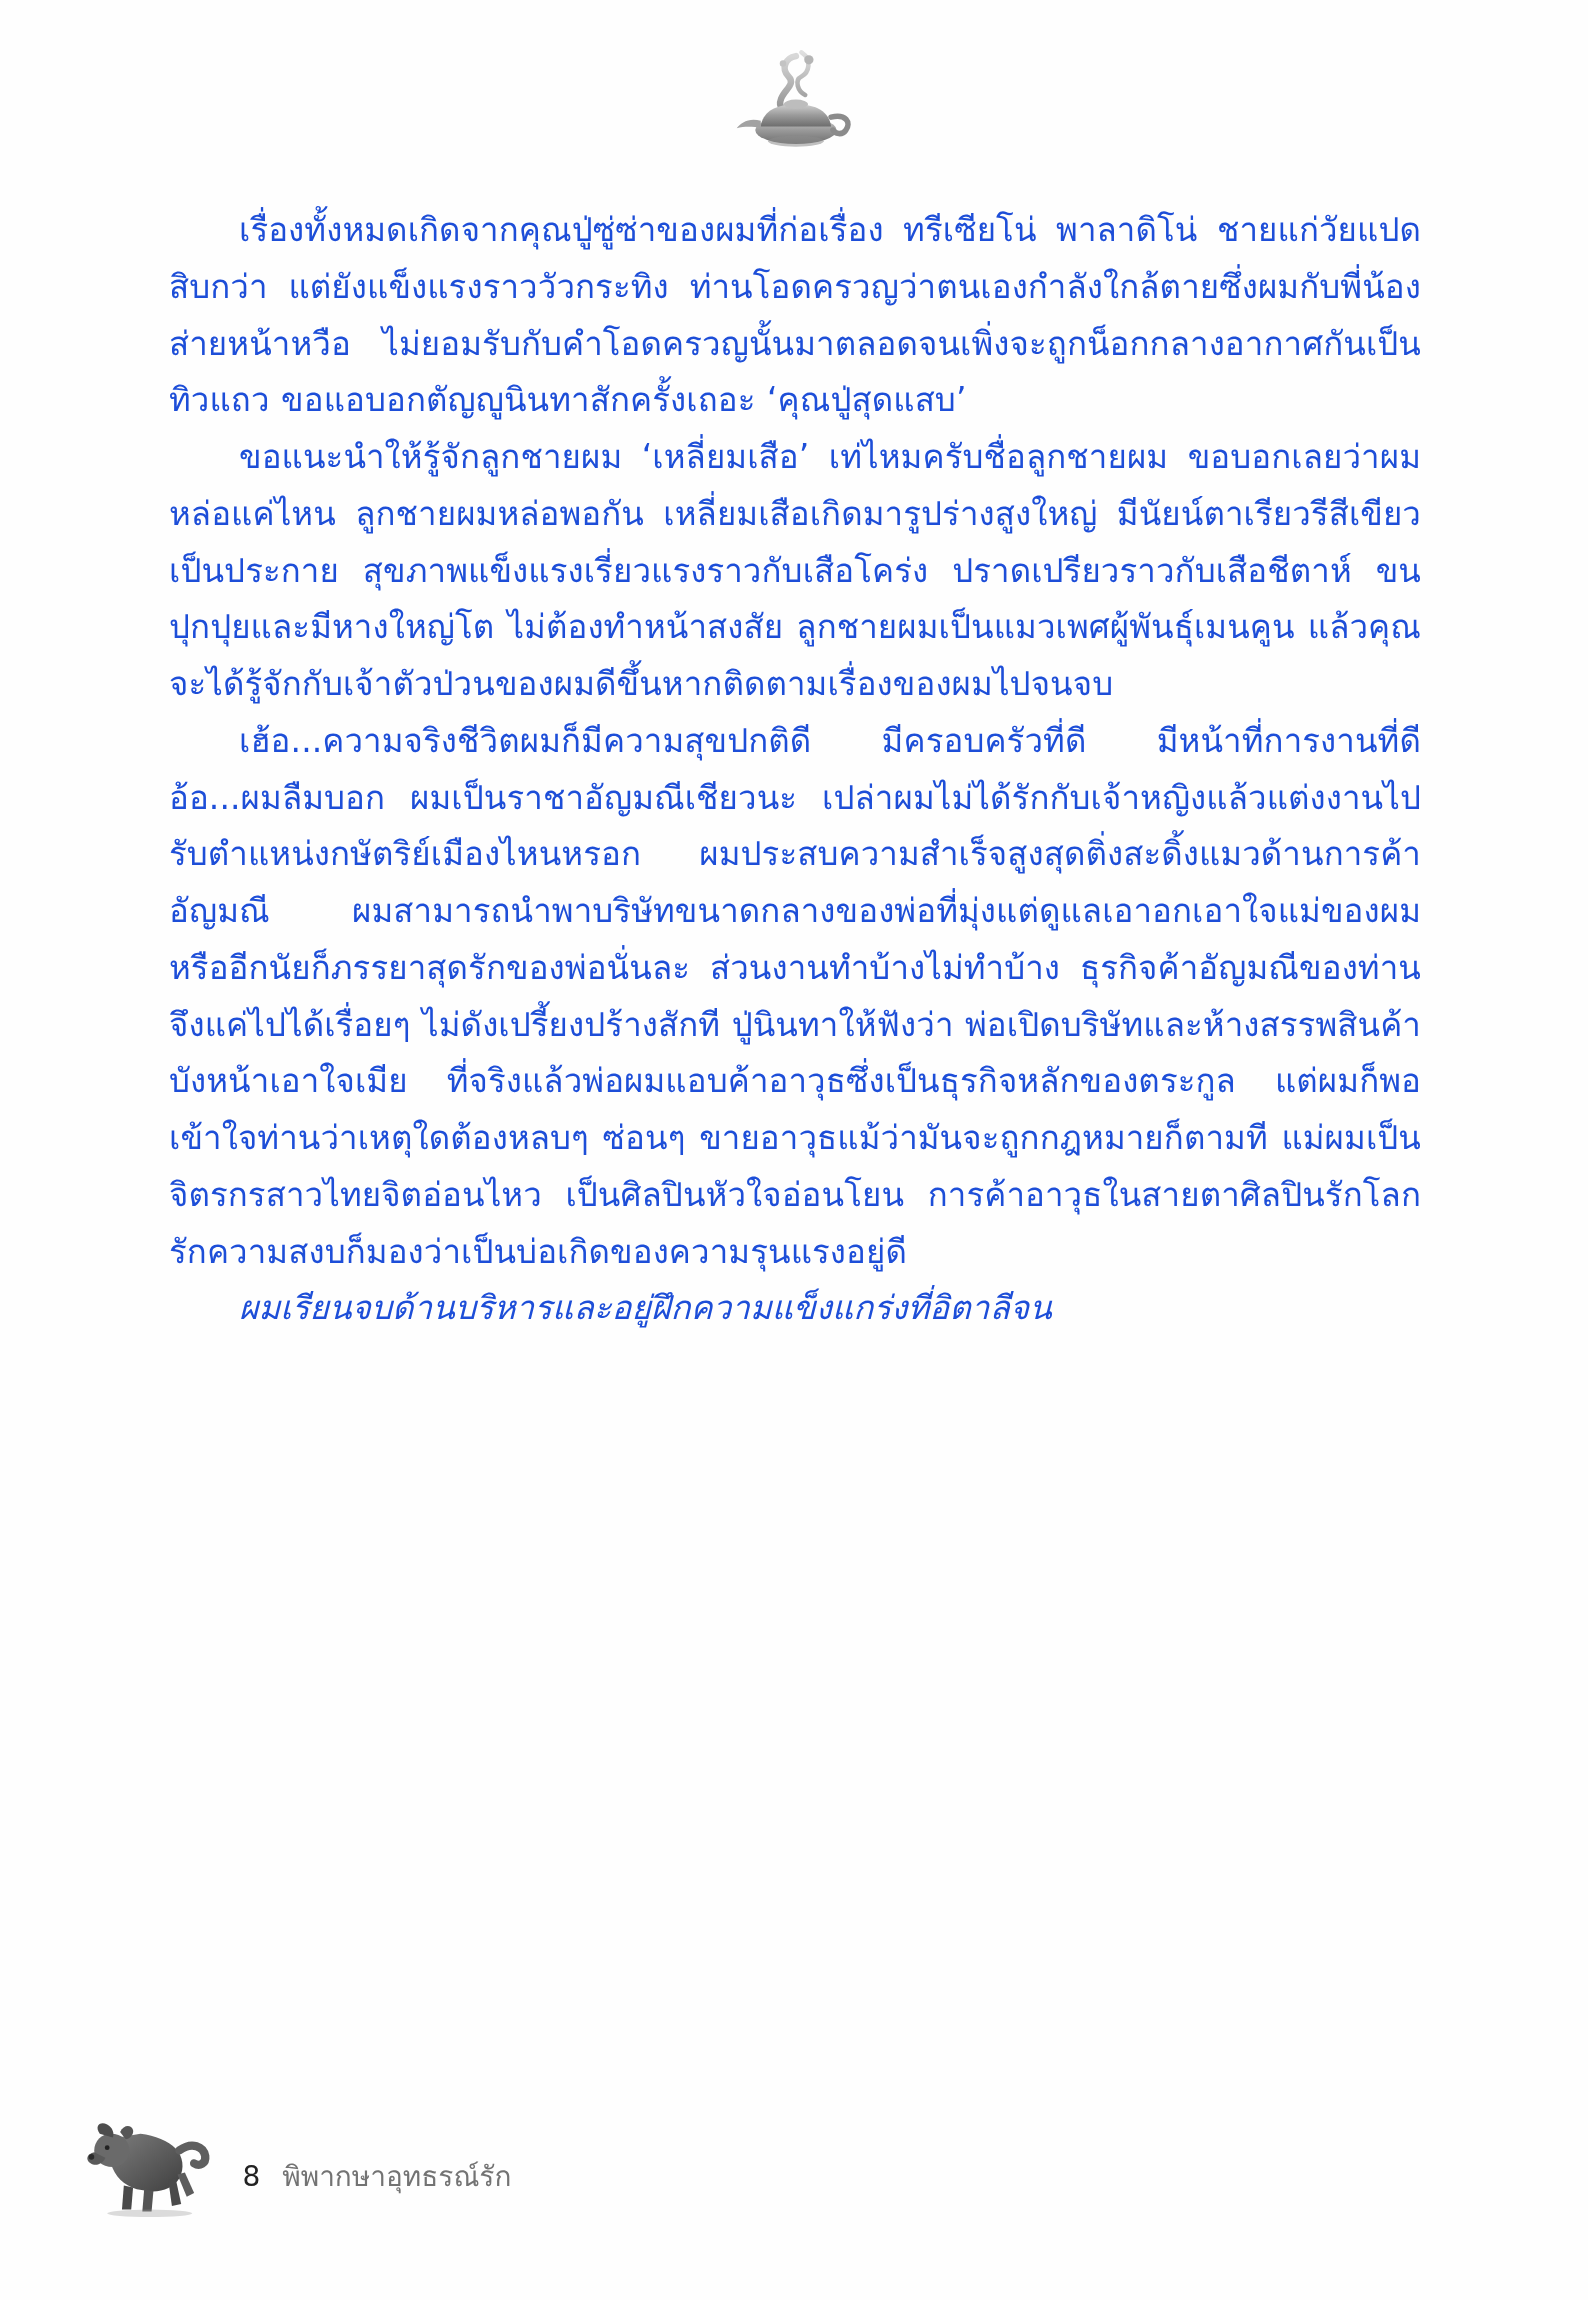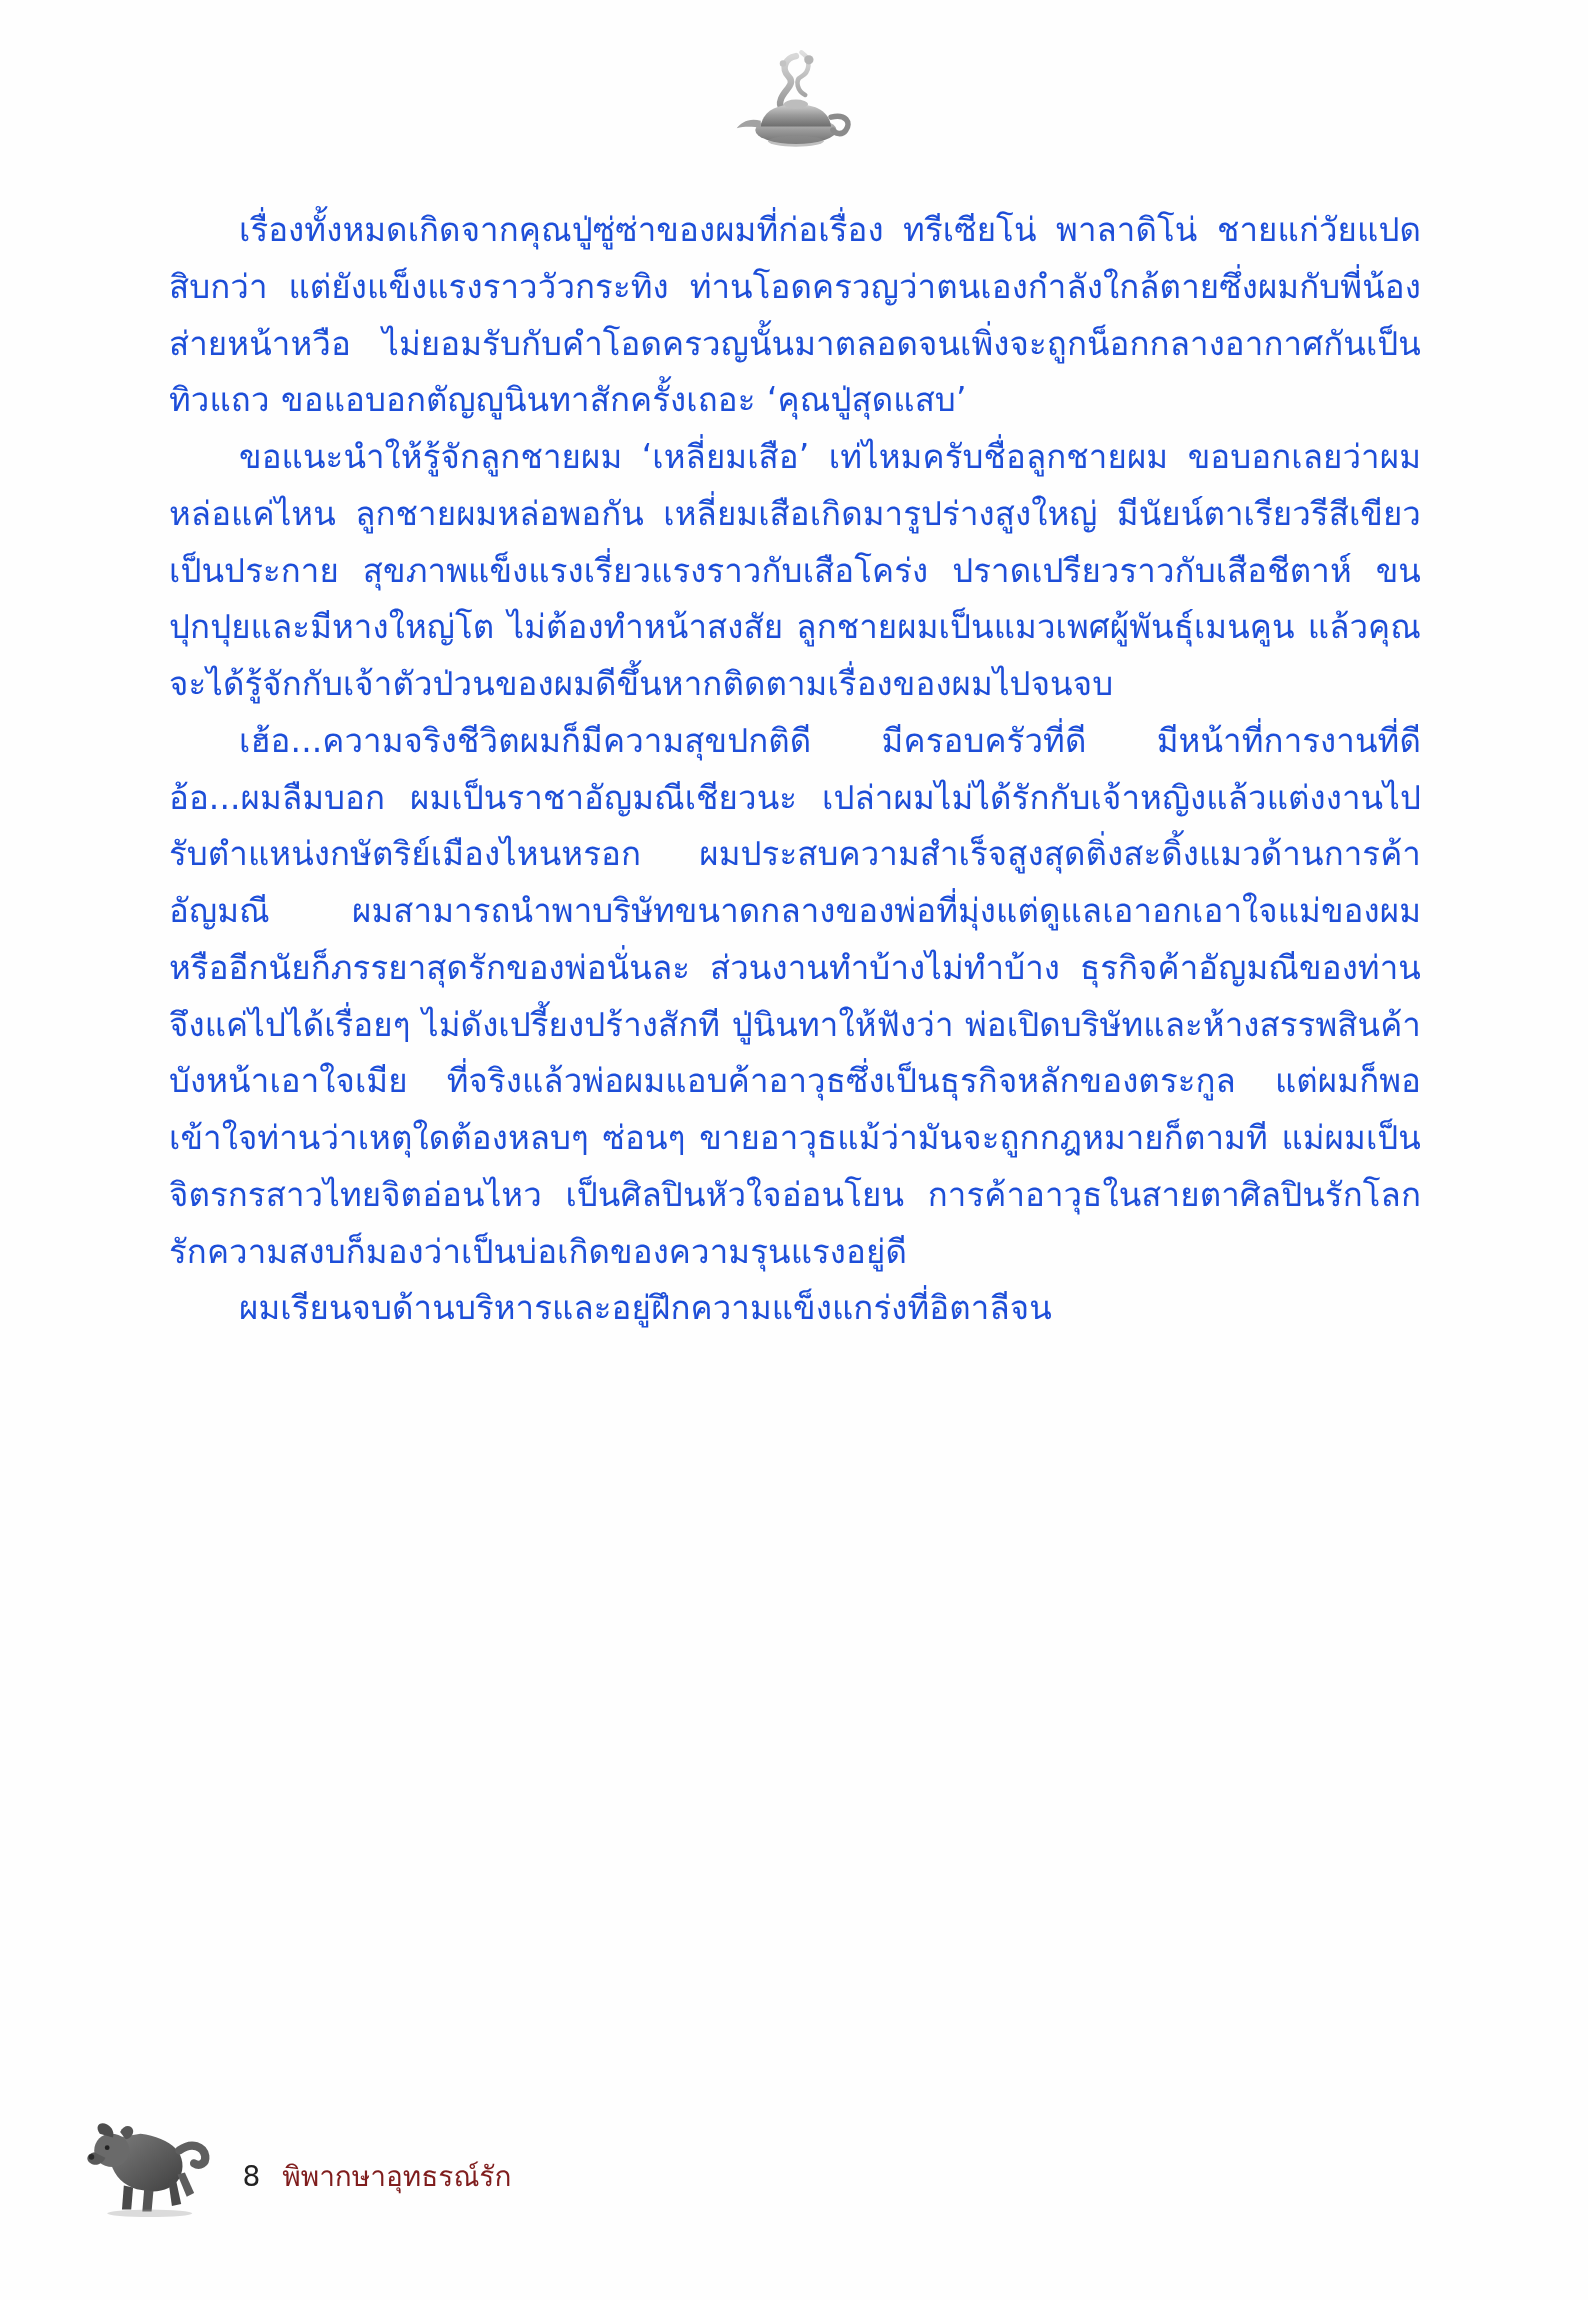--- a/index.html
+++ b/index.html
@@ -52,20 +52,21 @@
     letter-spacing: 0.1px;
     color: #1d4ed8;
     text-indent: 70px;
     word-spacing: 0.9px;
   }
   .para + .para {
     margin-top: 0px;
   }
   .para:last-child {
     text-align: left;
+    font-style: italic;
   }
 
   
   .footer {
     position: absolute;
     bottom: 89px;
     left: 83px;
     display: flex;
     align-items: flex-end;
     gap: 20.4px;
@@ -84,21 +85,21 @@
     font-size: 28px;
     color: #222;
     padding-bottom: 13px;
   }
   .page-number {
     font-size: 28px;
     color: #222;
   }
   .book-title {
     font-size: 28px;
-    color: #7f1d1d;
+    color: #737373;
   }
 </style>
 </head>
 <body>
 
 <div class="page">
 
   <div class="header-ornament">
     <svg width="158" height="111" viewBox="0 0 170 120" aria-hidden="true">
       <defs>

